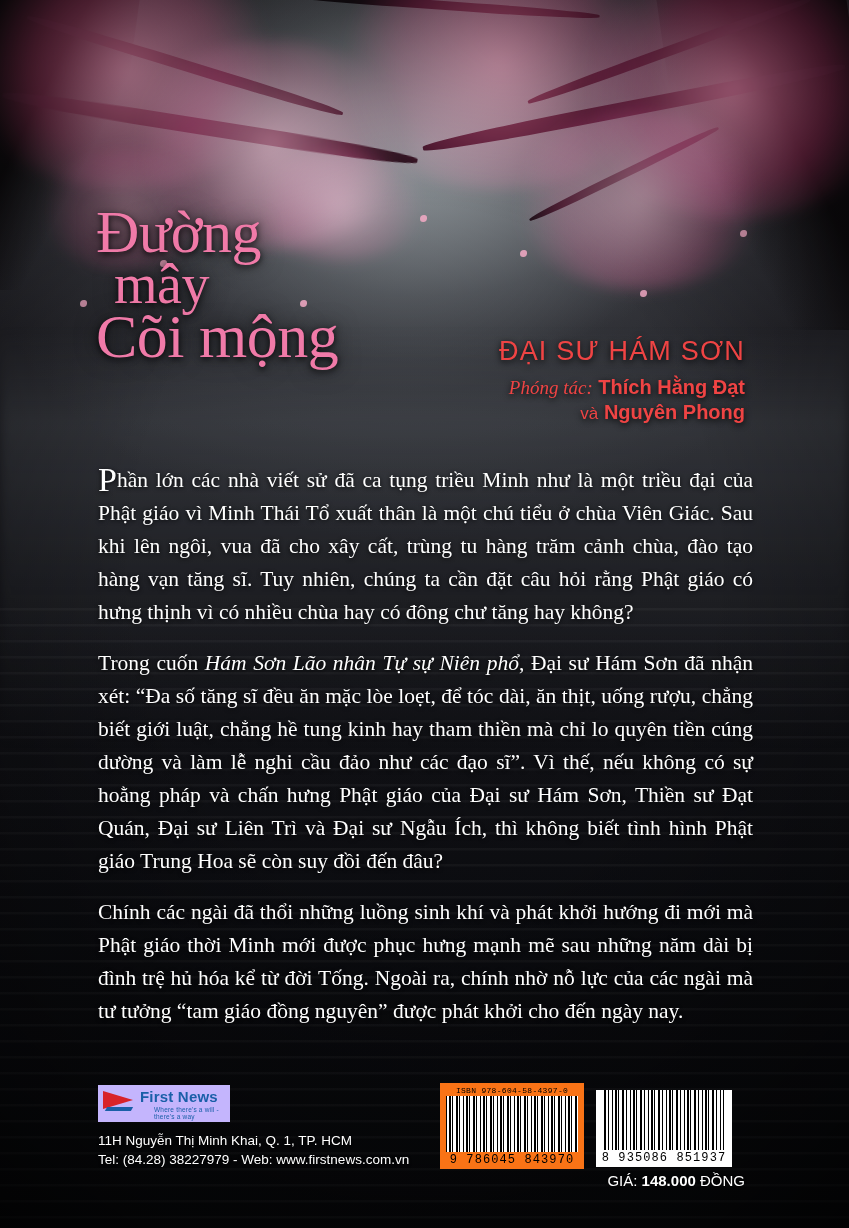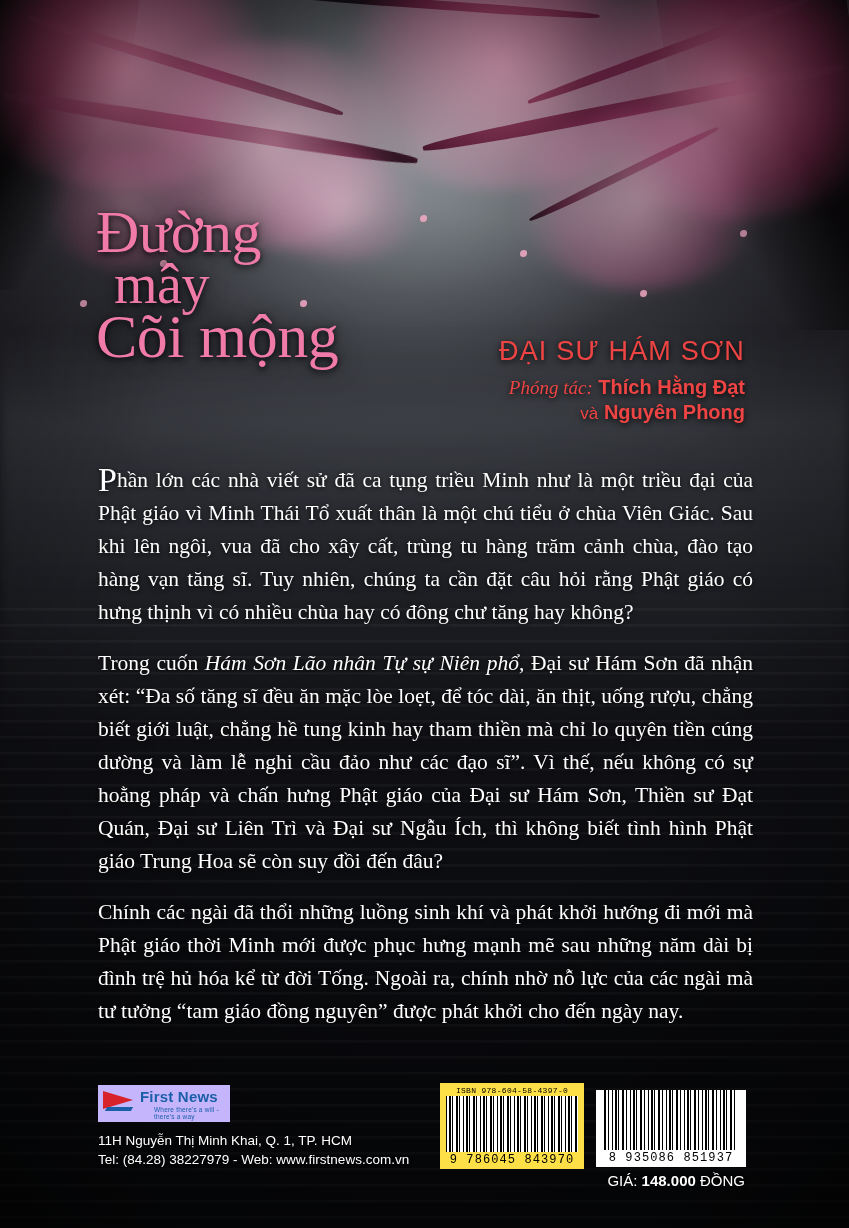--- a/index.html
+++ b/index.html
@@ -217,29 +217,29 @@
     font-size: 13.5px;
     line-height: 19px;
     text-shadow: 0 1px 3px rgba(0,0,0,0.9);
   }
 
   .barcode-isbn {
     position: absolute;
     left: 440px;
     top: 1083px;
     width: 144px;
-    background: #fde047;
+    background: #f97316;
     padding: 2px 0 0 0;
     text-align: center;
   }
   .barcode-ean {
     position: absolute;
     left: 596px;
     top: 1090px;
-    width: 150px;
+    width: 136px;
     background: #ffffff;
     text-align: center;
   }
   .bc-caption {
     font-family: "Liberation Mono", monospace;
     font-size: 8px;
     color: #000;
     letter-spacing: 0.3px;
     padding: 1px 0 1px 0;
   }

